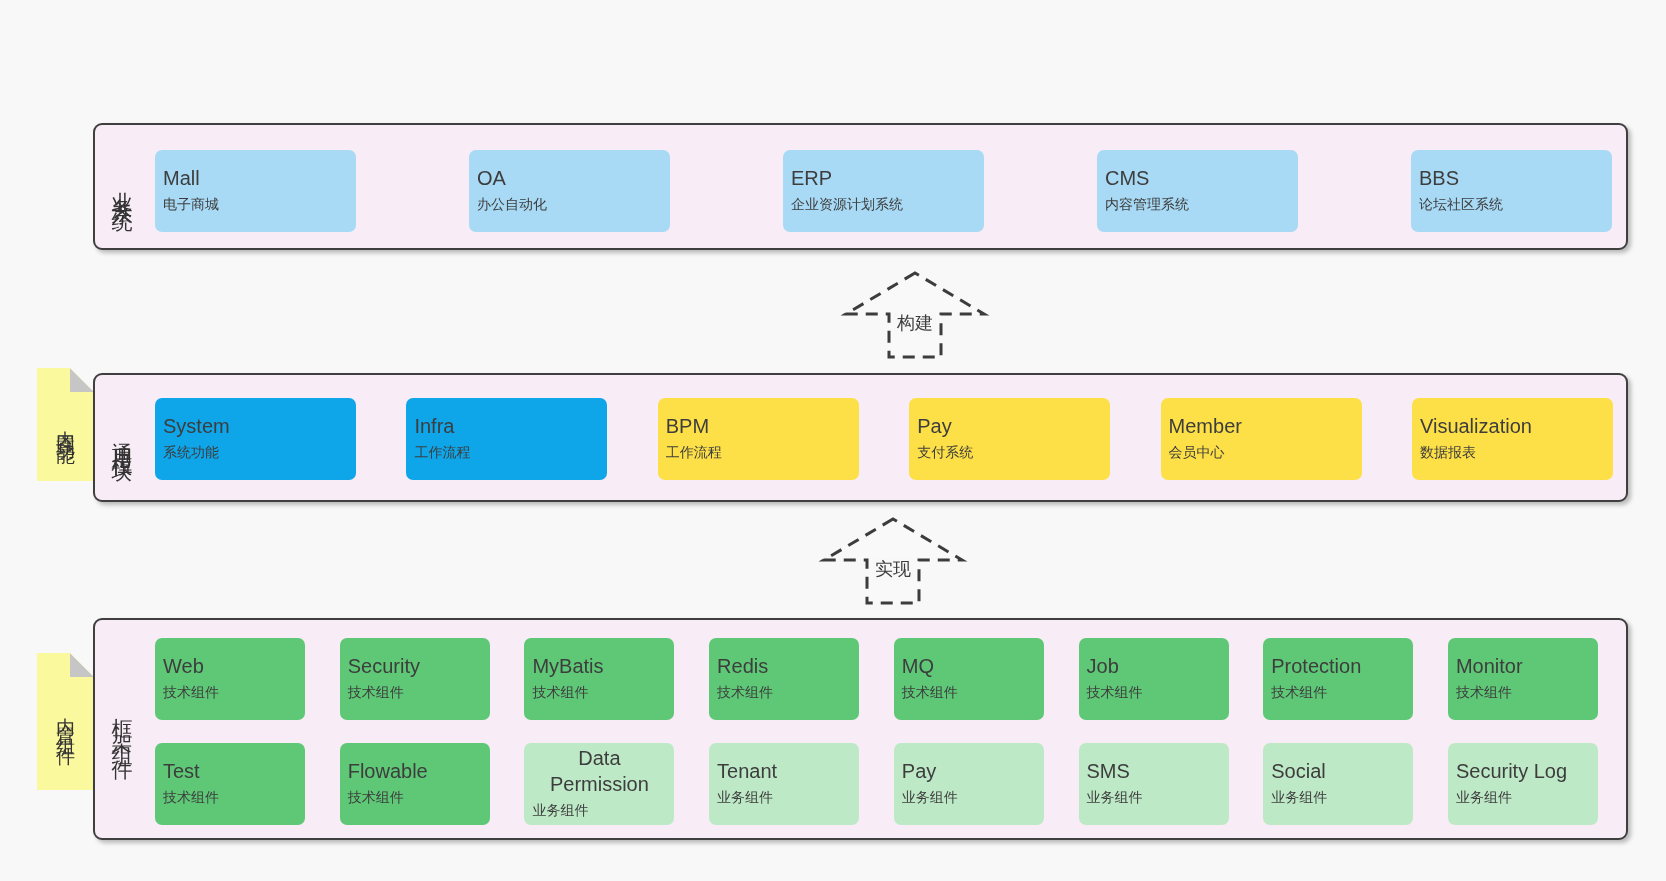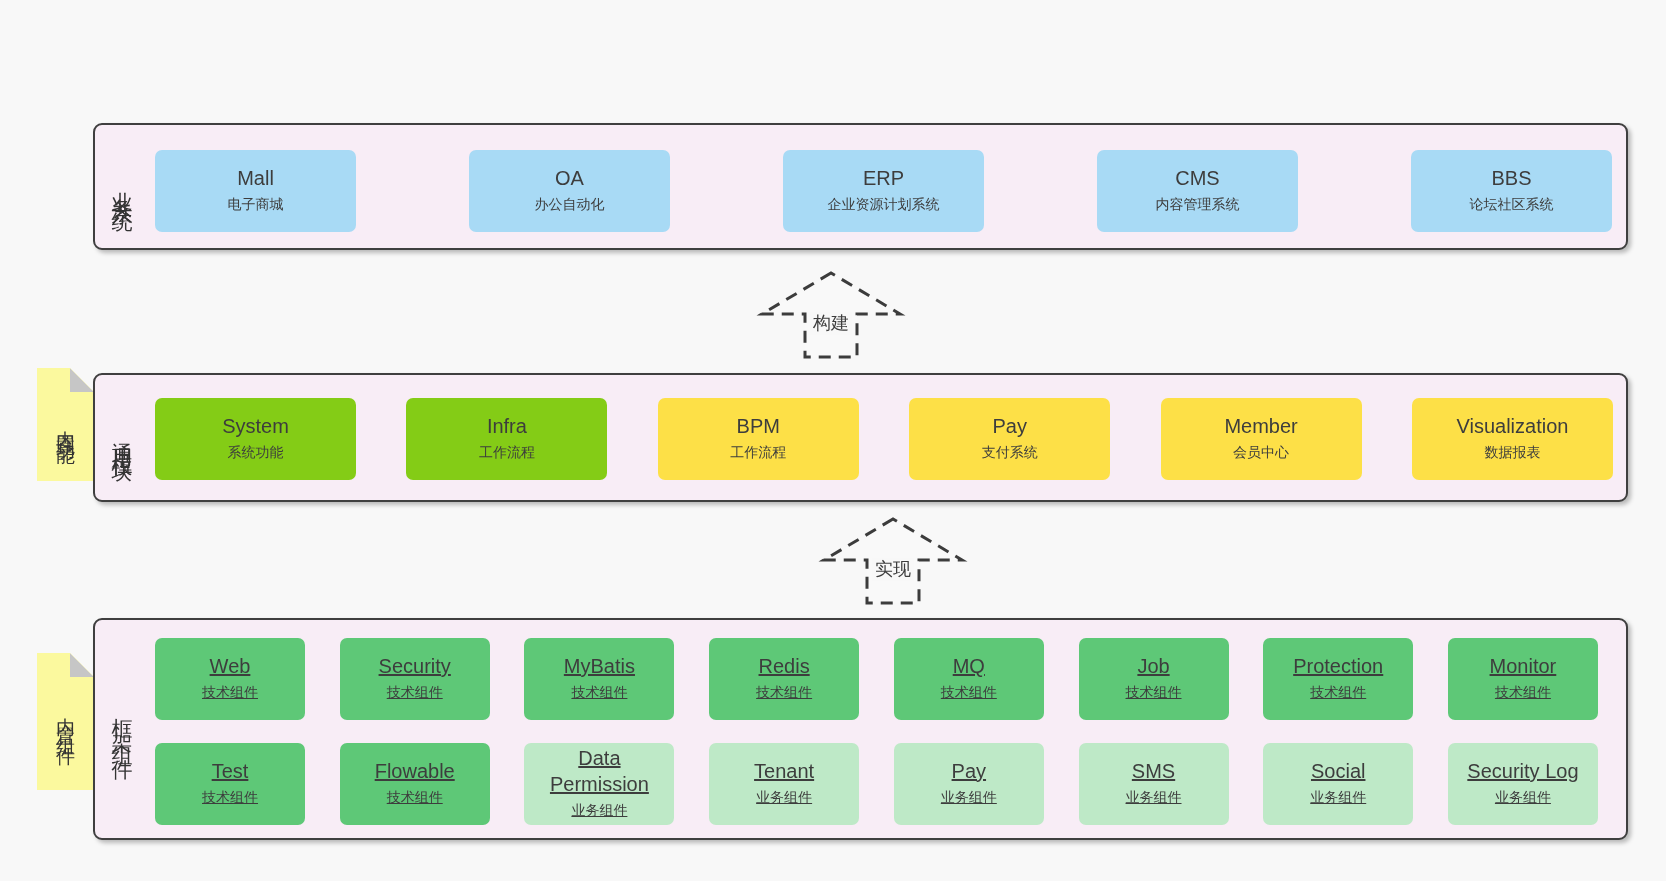--- a/index.html
+++ b/index.html
@@ -26,29 +26,29 @@
   #panel-components .side-label { letter-spacing:14px; }
 
   .box-row { position:absolute; left:60px; display:flex; justify-content:space-between; }
   #panel-business .box-row   { top:25px; right:14px; }
   #panel-modules  .box-row   { top:23px; right:13px; }
   #panel-components .row-1   { top:18px;  right:28px; }
   #panel-components .row-2   { top:123px; right:28px; }
 
   .box {
     height:82px; border-radius:7px; box-sizing:border-box; padding:4px 8px;
-    display:flex; flex-direction:column; align-items:center; justify-content:center;
+    display:flex; flex-direction:column; align-items:flex-start; justify-content:center;
     text-align:center; line-height:26px;
   }
   .box-6 { width:201px; }
-  .box-8 { width:150px;text-decoration:underline; }
+  .box-8 { width:150px; }
   .box .name { font-size:20px; }
   .box .desc { font-size:14px; }
   .blue   { background:#a8daf5; }
-  .red    { background:#84cc16; }
+  .red    { background:#0ea5e9; }
   .pink   { background:#fde047; }
   .green  { background:#5ec877; }
   .lgreen { background:#bee9c7; }
 
   
   .sticky {
     position:absolute; background:#fbf99e; z-index:0;
     clip-path:polygon(0 0, calc(100% - 24px) 0, 100% 24px, 100% 100%, 0 100%);
     display:flex; align-items:center; justify-content:center;
   }
@@ -59,21 +59,21 @@
     background:#c6c6c6; clip-path:polygon(0 0, 100% 100%, 0 100%);
   }
   .sticky-text {
     writing-mode:vertical-rl; text-orientation:upright;
     font-size:19px; letter-spacing:5px; color:#333; white-space:nowrap;
   }
   #sticky-components .sticky-text { letter-spacing:10px; }
 
   
   .arrow { position:absolute; width:150px; height:92px; z-index:2; }
-  #arrow-build     { left:756px; top:268px; }
+  #arrow-build     { left:840px; top:268px; }
   #arrow-implement { left:818px; top:514px; }
   .arrow svg { display:block; width:150px; height:92px; }
   .arrow-label {
     position:absolute; left:50%; top:44px; transform:translateX(-50%);
     background:#f8f8f8; padding:0 3px; font-size:18px; line-height:23px;
     color:#3d3d3d; white-space:nowrap;
   }
 </style>
 </head>
 <body>

